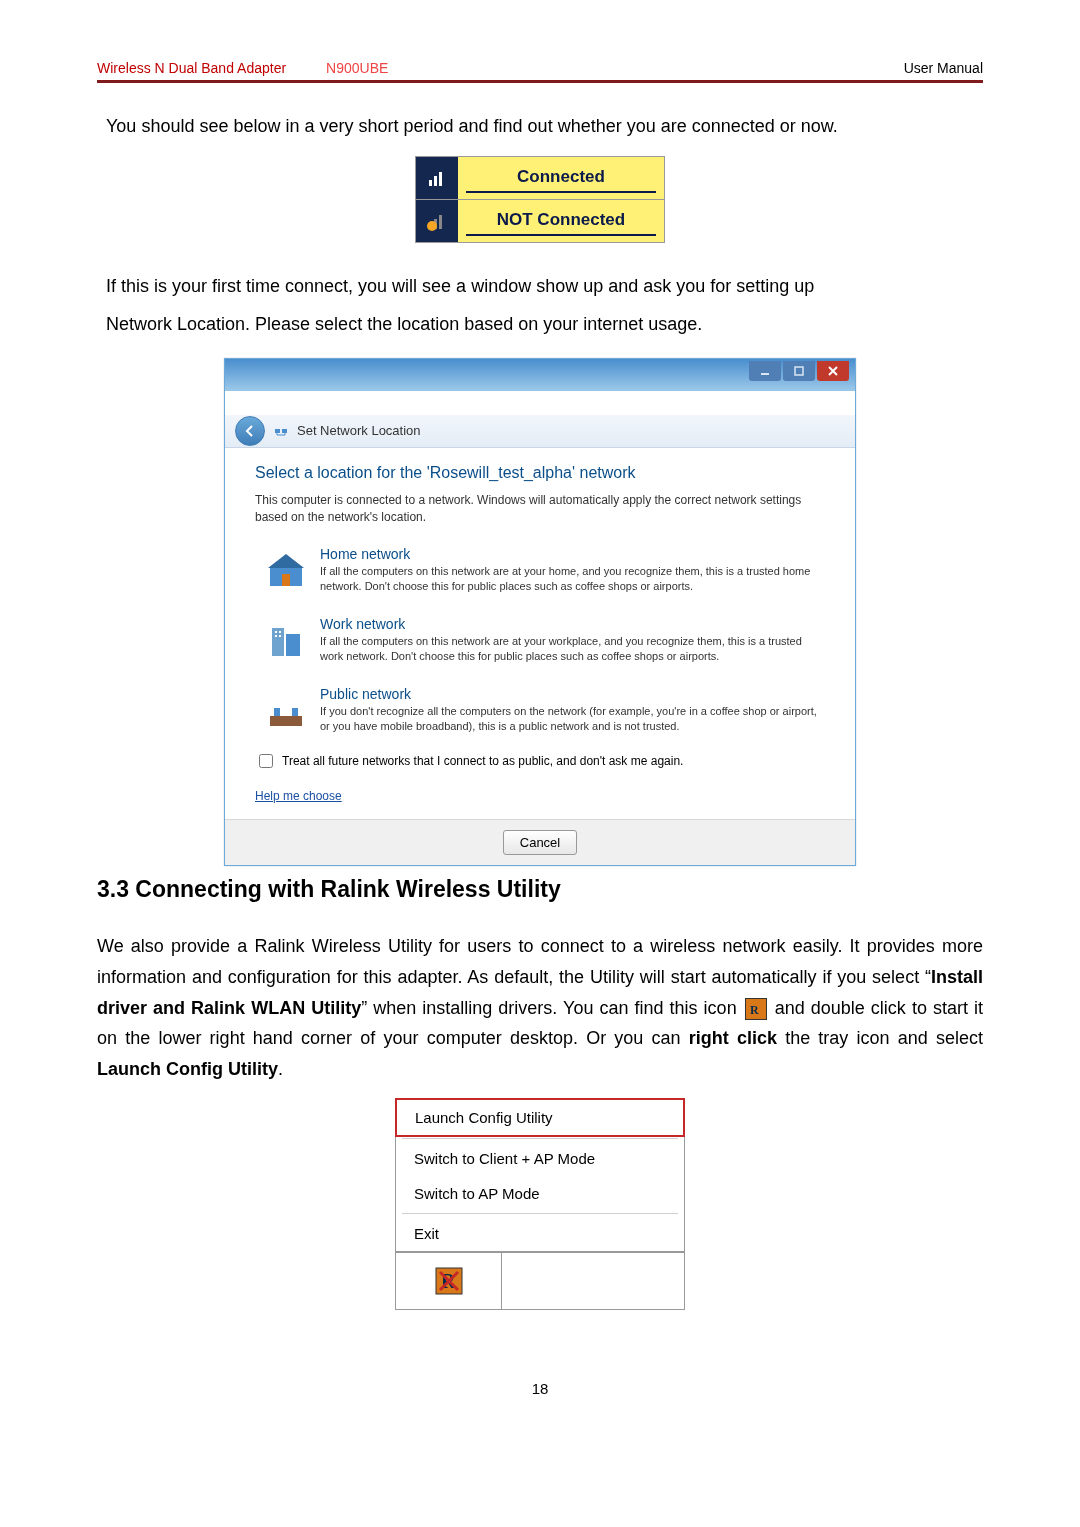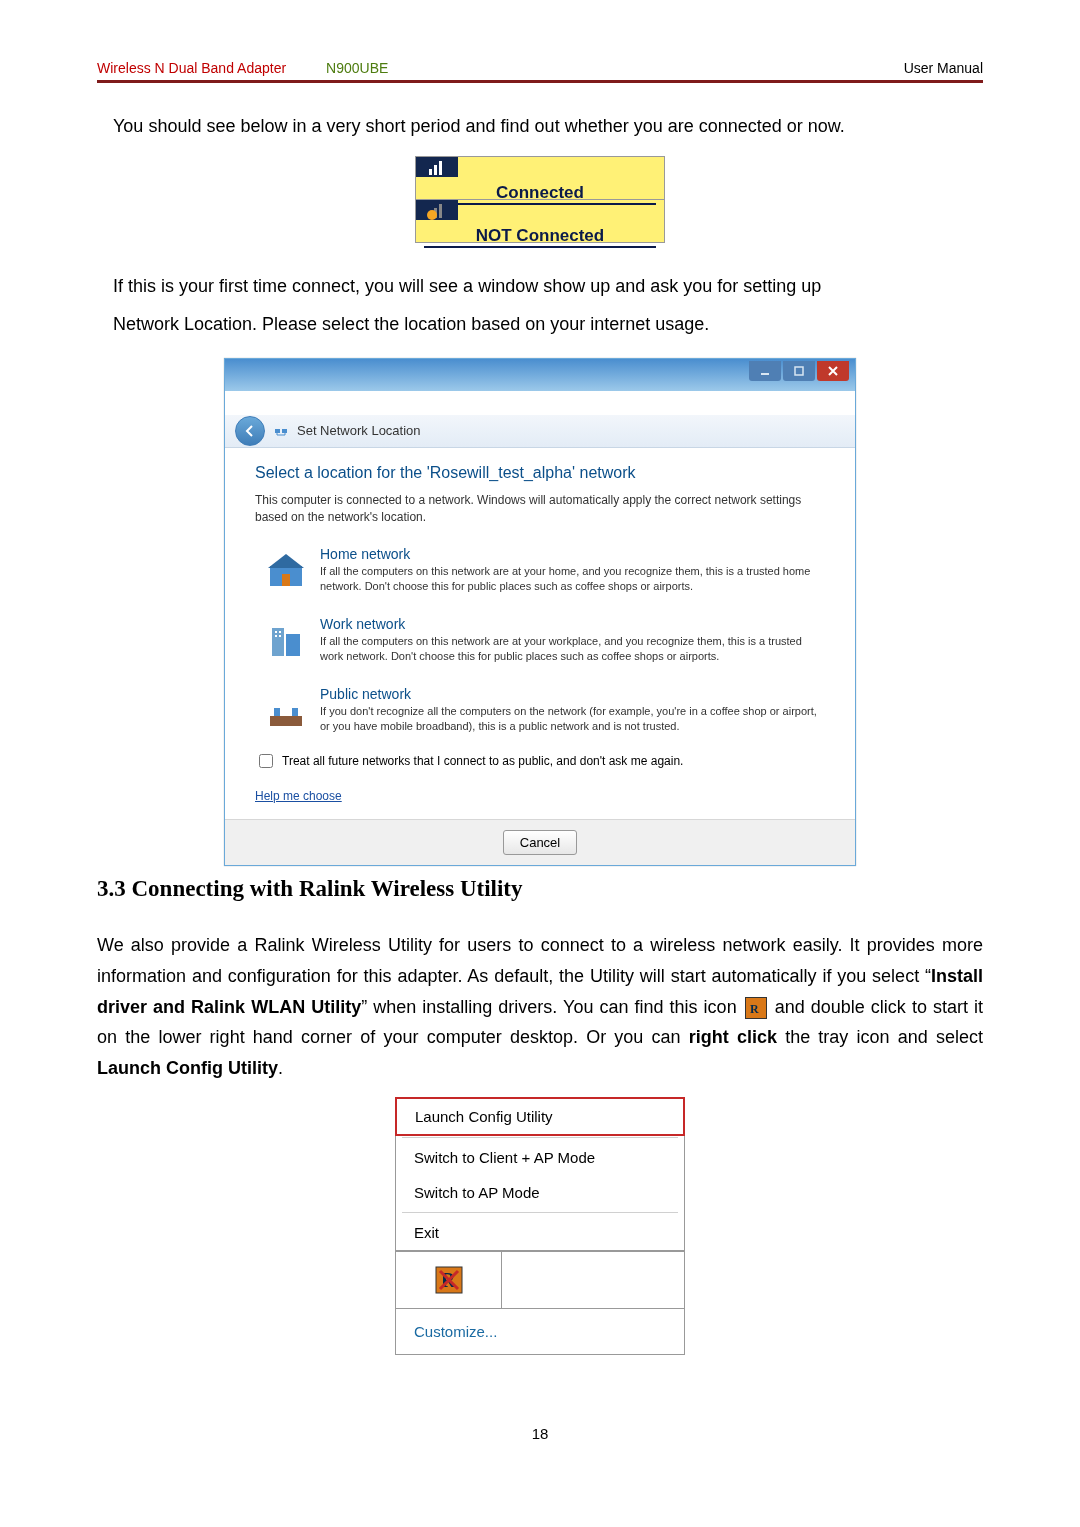--- a/index.html
+++ b/index.html
@@ -14,41 +14,40 @@
     padding: 60px 97px 40px 97px;
     box-sizing: border-box;
   }
   .header-row {
     display: flex;
     font-size: 14px;
     padding-bottom: 4px;
     border-bottom: 3px solid #7f1b1b;
   }
   .header-row .red { color: #c00000; }
-  .header-row .model { margin-left: 40px; color: #4d7c0f; }
+  .header-row .model { margin-left: 40px; color: #ef4444; }
   .header-row .spacer { flex: 1; }
   .body-text {
     font-size: 18px;
     line-height: 1.7;
     margin-top: 28px;
   }
-  .body-text p { margin: 0 0 8px 16px; }
+  .body-text p { margin: 0 0 8px 9px; }
 
   
   .status-block {
     width: 248px;
     margin: 14px auto 24px auto;
     border: 1px solid #999;
   }
   .status-row {
     display: flex;
     align-items: stretch;
     height: 42px;
     background: #fff176;
-    flex-direction: column;
   }
   .status-row + .status-row { border-top: 1px solid #999; }
   .status-icon-cell {
     width: 42px;
     background: #13274f;
     display: flex;
     align-items: center;
     justify-content: center;
   }
   .status-text {
@@ -191,21 +190,20 @@
     font-size: 13px;
     padding: 4px 16px;
     cursor: pointer;
   }
 
   
   h2.section {
     font-size: 23px;
     font-weight: bold;
     margin: 10px 0 6px 0;
-    font-family: Liberation Serif, serif;
   }
   .justify {
     text-align: justify;
   }
   .inline-icon {
     display: inline-flex;
     width: 20px;
     height: 20px;
     background: #d97818;
     border: 1px solid #333;
@@ -426,17 +424,16 @@
     <div class="tray-section">
       <div class="tray-left">
         <svg width="30" height="30" viewBox="0 0 30 30">
           <rect x="2" y="2" width="26" height="26" fill="#d97818" stroke="#333"></rect>
           <text x="7" y="22" font-size="20" font-family="serif" fill="#062a4a" font-weight="bold">R</text>
           <path d="M6 6 L24 24 M24 6 L6 24" stroke="#c62828" stroke-width="3"></path>
         </svg>
       </div>
       <div class="tray-right"></div>
     </div>
-    <div class="customize-row">Customize...</div>
   </div>
 
   <div class="page-number">18</div>
 </div>
 
 </body></html>

